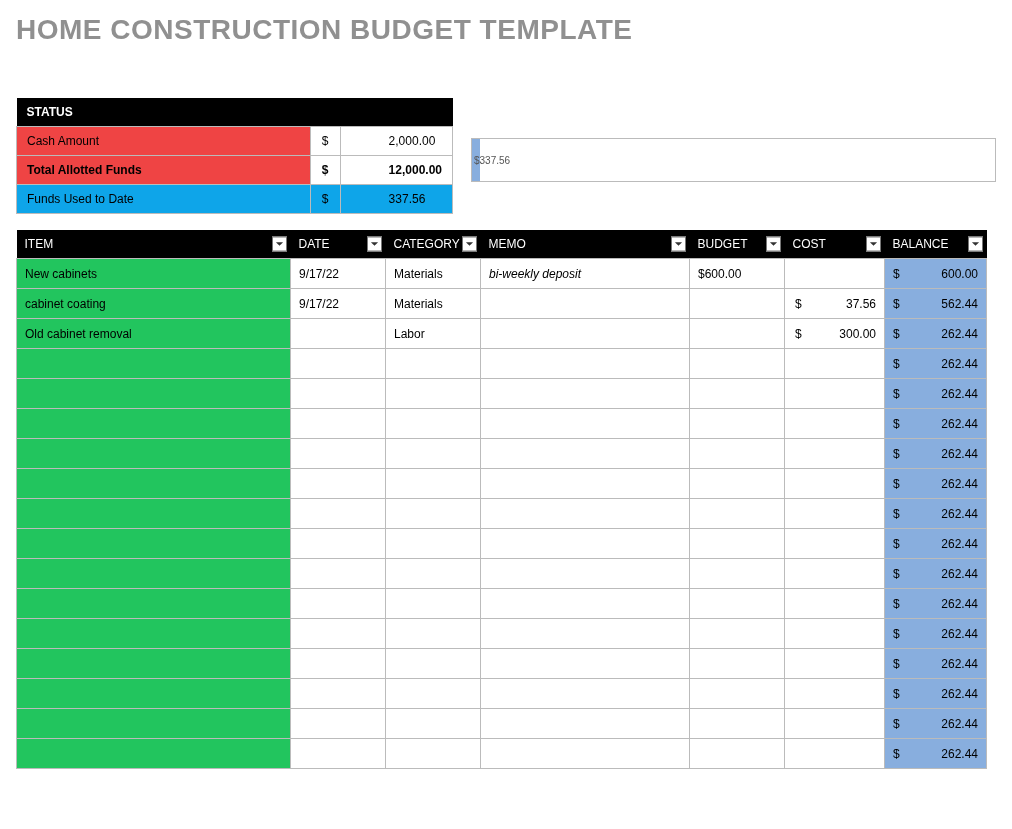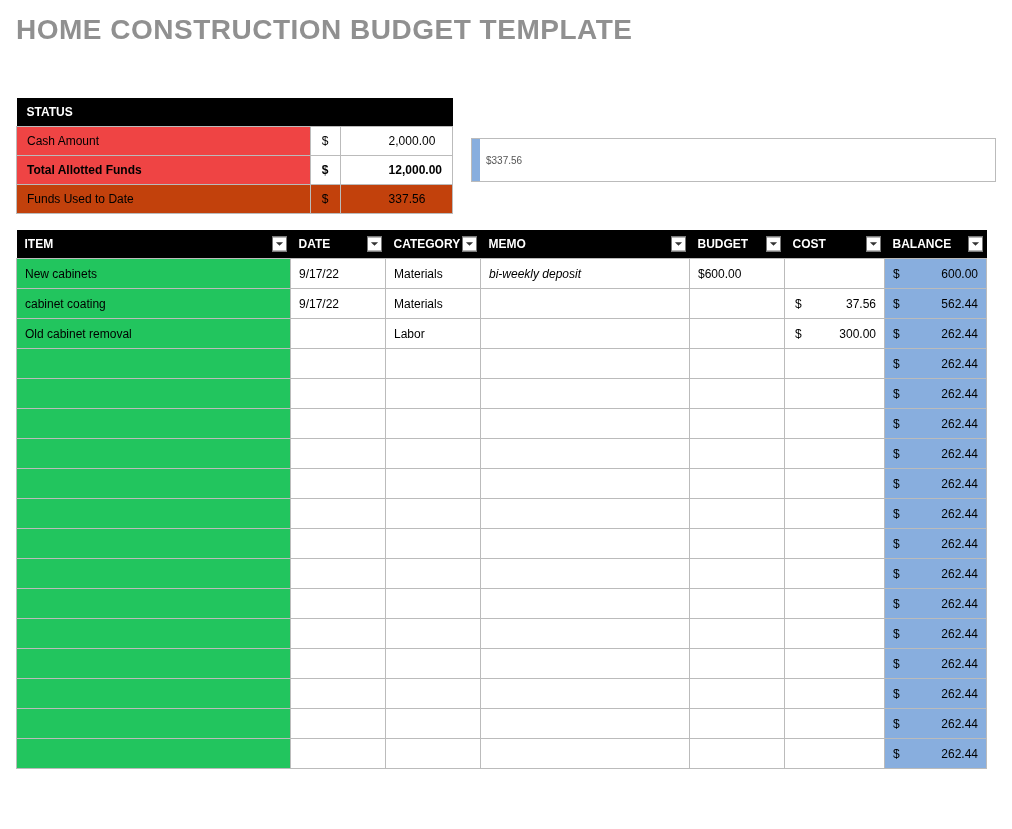--- a/index.html
+++ b/index.html
@@ -34,21 +34,21 @@
     color: #fff;
     text-align: left;
     padding: 7px 10px;
     font-weight: bold;
   }
   .status-table td {
     border: 1px solid #bbb;
     padding: 7px 10px;
     background: #ef4444;
   }
-  .status-table tr.white td { background: #c2410c; }
+  .status-table tr.white td { background: #0ea5e9; }
   .status-table td.curr {
     width: 30px;
     text-align: center;
     background: #fff;
     border-left: 1px solid #bbb;
   }
   .status-table td.valcell {
     width: 65px;
     text-align: left;
     background: #fff;
@@ -68,36 +68,36 @@
   }
   .progress-bar {
     background: #88aede;
     height: 100%;
     width: 8px;
   }
   .progress-label {
     font-size: 10px;
     color: #555;
     position: absolute;
-    left: 14px;
+    left: 2px;
   }
   table.main {
     border-collapse: collapse;
     width: 970px;
     margin-top: 16px;
     font-size: 12px;
     table-layout: fixed;
   }
   table.main th {
     background: #000;
     color: #fff;
     text-align: left;
     padding: 7px 8px;
     position: relative;
-    font-weight: bold;
+    font-weight: normal;
   }
   .filter-btn {
     position: absolute;
     right: 4px;
     top: 50%;
     transform: translateY(-50%);
     width: 15px;
     height: 15px;
     background: #fff;
     border: 1px solid #777;

